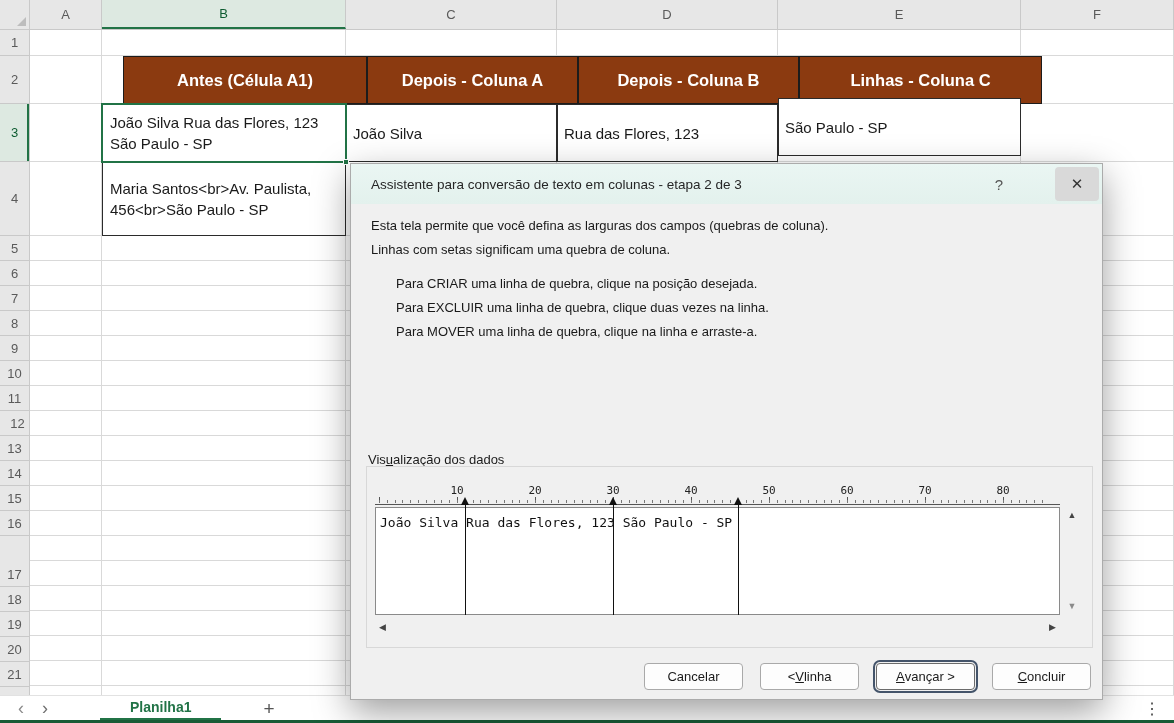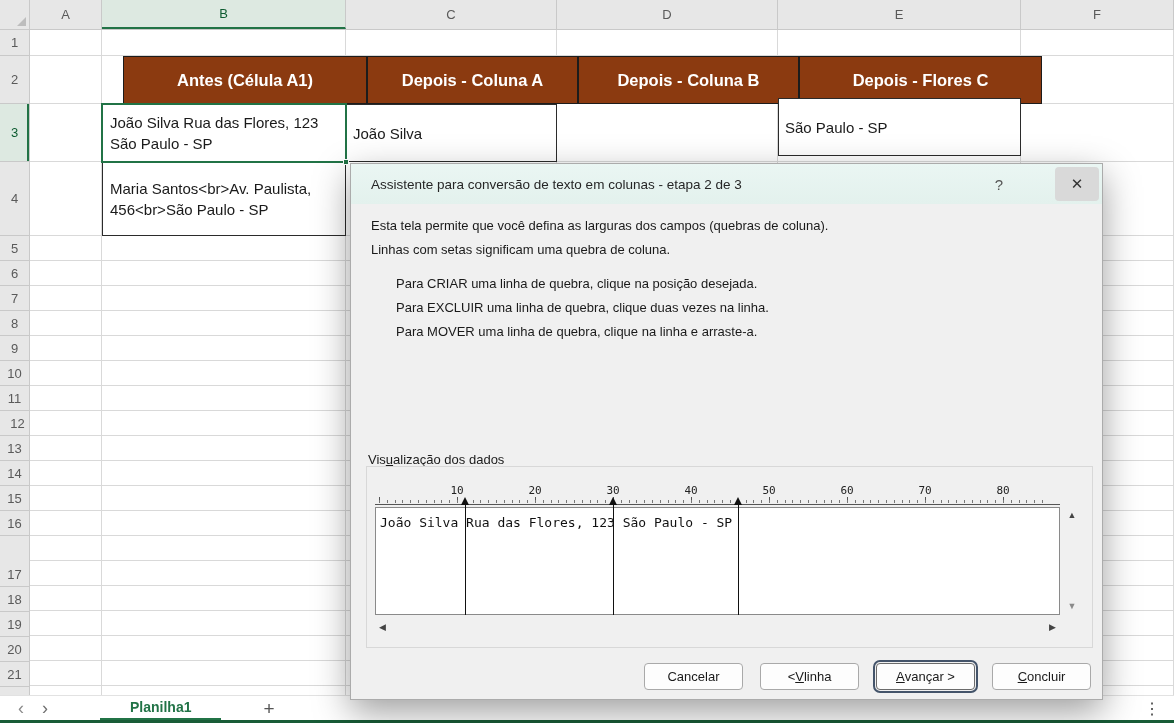--- a/index.html
+++ b/index.html
@@ -164,24 +164,25 @@
         <div class="hline" style="top: 555px;"></div>
         <div class="hline" style="top: 580px;"></div>
         <div class="hline" style="top: 605px;"></div>
         <div class="hline" style="top: 630px;"></div>
         <div class="hline" style="top: 655px;"></div>
       </div>
 
     <div class="cell hcell" style="left: 72px; top: 26px; width: 244px; height: 48px; background: rgb(139, 58, 16);">Antes (Célula A1)</div>
     <div class="cell hcell" style="left: 316px; top: 26px; width: 211px; height: 48px; background: rgb(139, 58, 16);">Depois - Coluna A</div>
     <div class="cell hcell" style="left: 527px; top: 26px; width: 221px; height: 48px; background: rgb(139, 58, 16);">Depois - Coluna B</div>
-    <div class="cell hcell" style="left: 748px; top: 26px; width: 243px; height: 48px; background: rgb(139, 58, 16);">Depois - Flores C</div>
+    <div class="cell hcell" style="left: 748px; top: 26px; width: 243px; height: 48px; background: rgb(139, 58, 16);">Linhas - Coluna C</div>
 
     <div class="cell dcell wrap" style="left:72px;top:74px;width:244px;height:58px">João Silva Rua das Flores, 123 São Paulo - SP</div>
     <div class="cell dcell" style="left:316px;top:74px;width:211px;height:58px">João Silva</div>
+    <div class="cell dcell" style="left:527px;top:74px;width:221px;height:58px">Rua das Flores, 123</div>
     <div class="cell dcell" style="left:748px;top:68px;width:243px;height:58px">São Paulo - SP</div>
     <div class="cell dcell wrap" style="left:72px;top:132px;width:244px;height:74px">Maria Santos&lt;br&gt;Av. Paulista, 456&lt;br&gt;São Paulo - SP</div>
 
     <div class="selection" style="left:71px;top:73px;width:246px;height:60px">
       <div class="fill-handle"></div>
     </div>
   </div>
 
   <div class="dialog">
     <div class="titlebar">

